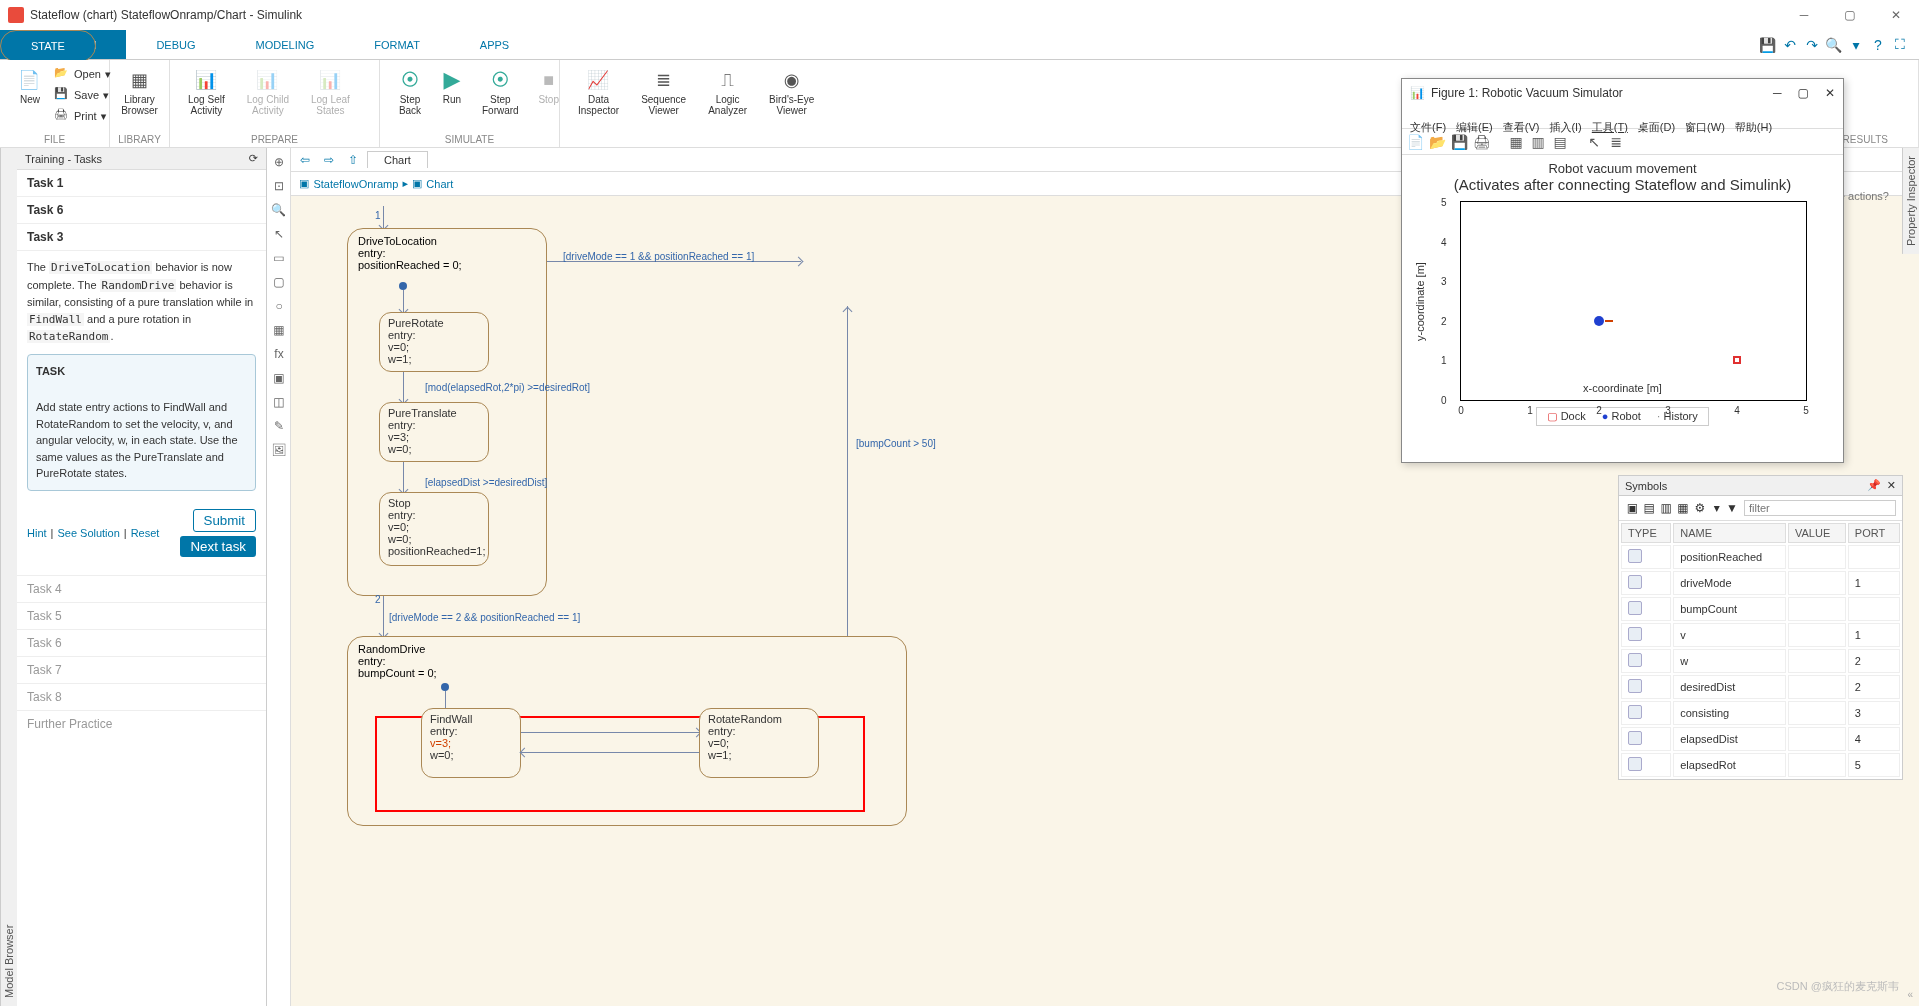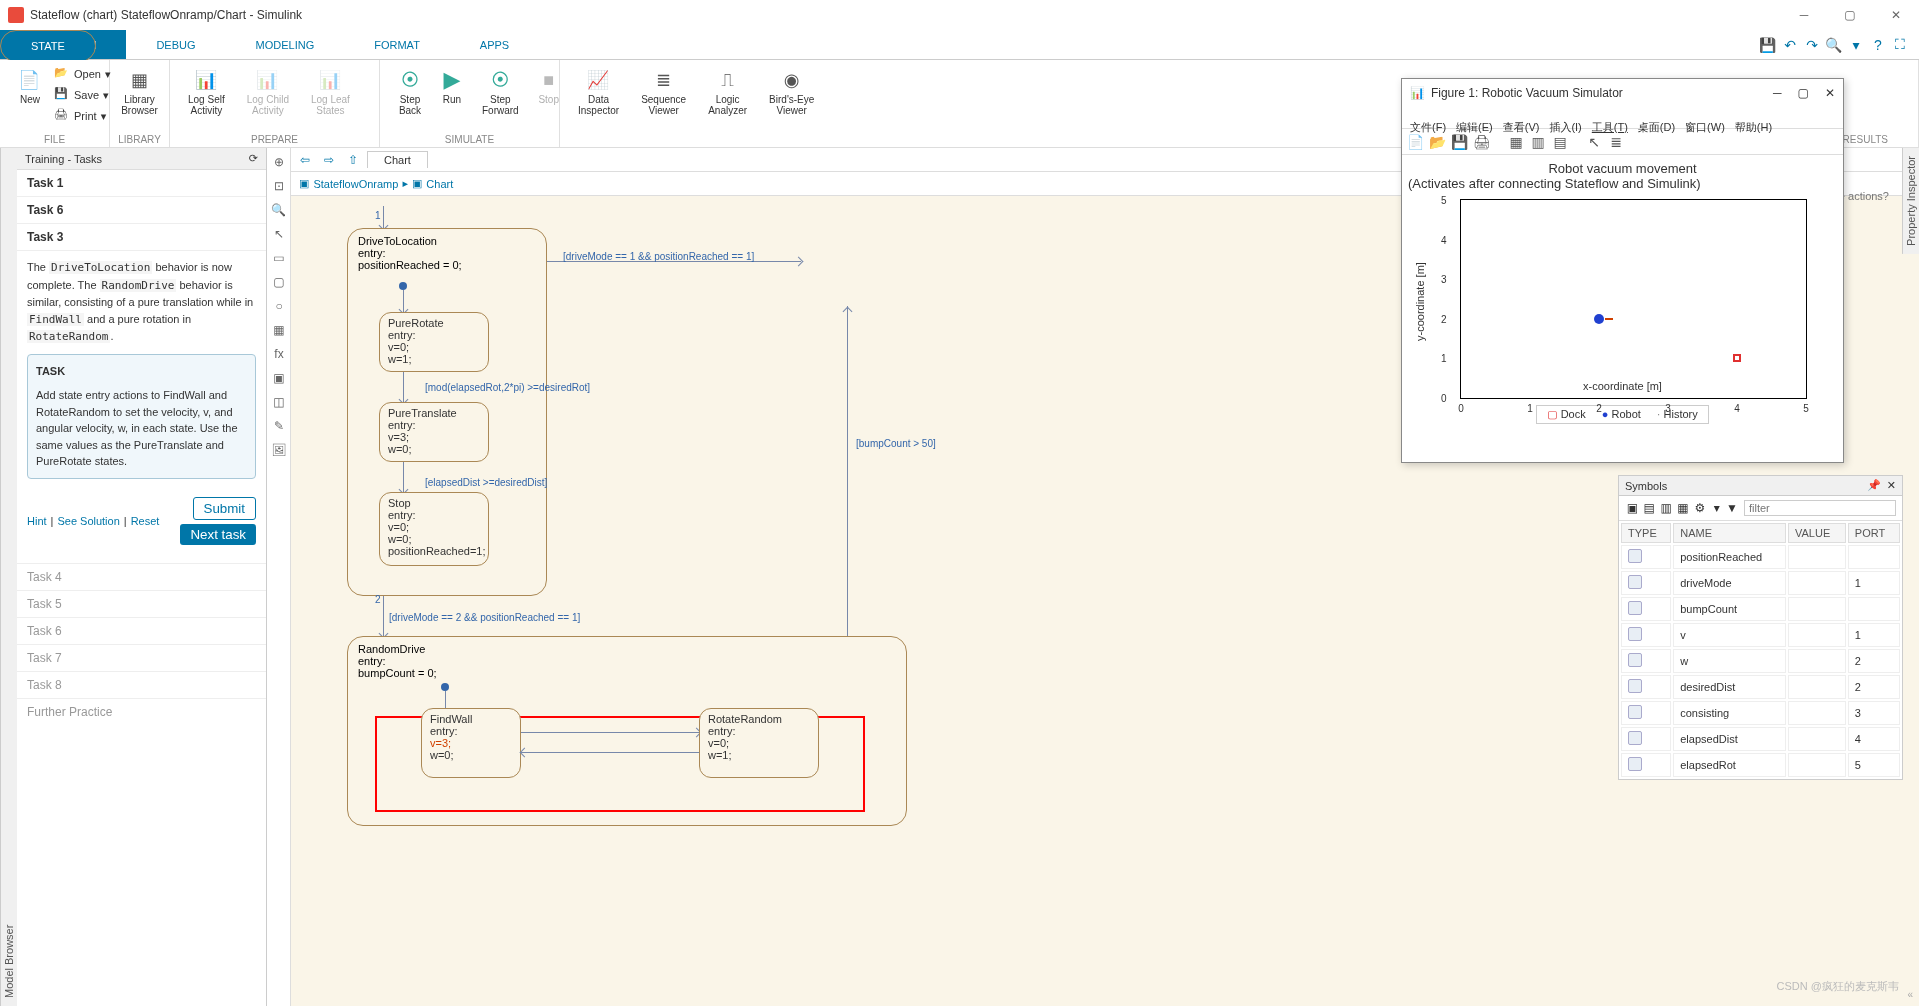--- a/index.html
+++ b/index.html
@@ -35,21 +35,21 @@
 .sidetab { writing-mode: vertical-lr; transform: rotate(180deg); background: #f0f0f0; border-right: 1px solid #ccc; padding: 8px 2px; font-size: 11px; color: #555; cursor: pointer; }
 
 .tasks-panel { width: 250px; background: #fff; border-right: 1px solid #ccc; display: flex; flex-direction: column; }
 .tasks-header { background: #f0f0f0; padding: 4px 8px; font-size: 11px; border-bottom: 1px solid #ddd; display: flex; align-items: center; }
 .tasks-header .controls { margin-left: auto; display: flex; gap: 4px; }
 .task-title { background: #e8e8e8; padding: 6px 8px; font-size: 12px; font-weight: bold; color: #0076a8; border-bottom: 1px solid #ddd; }
 .task-item { padding: 6px 10px; font-size: 12px; font-weight: bold; border-bottom: 1px solid #eee; cursor: pointer; }
 .task-desc { padding: 8px 10px; font-size: 11px; line-height: 1.5; color: #333; }
 .task-desc code { font-family: Consolas, monospace; background: #f5f5f5; padding: 0 2px; }
 .task-box { margin: 0 10px 10px; border: 1px solid #a8c8d8; border-radius: 4px; padding: 8px; background: #f0f7fb; font-size: 11px; line-height: 1.5; }
-.task-box .tlabel { font-weight: bold; margin-bottom: 8px; }
+.task-box .tlabel { font-weight: bold; margin-bottom: 20px; }
 .task-actions { padding: 8px 10px; display: flex; align-items: center; gap: 4px; font-size: 11px; }
 .task-actions a { color: #0076a8; cursor: pointer; }
 .task-actions .btn-submit { margin-left: auto; background: #fff; border: 1px solid #0076a8; color: #0076a8; padding: 3px 10px; border-radius: 3px; cursor: pointer; }
 .task-actions .btn-next { background: #0076a8; color: #fff; border: none; padding: 3px 10px; border-radius: 3px; cursor: pointer; }
 .task-future { padding: 6px 10px; font-size: 12px; color: #999; border-top: 1px solid #eee; cursor: pointer; }
 
 .canvas-toolbar { width: 24px; background: #fff; border-right: 1px solid #ddd; display: flex; flex-direction: column; gap: 4px; padding: 4px 2px; }
 .canvas-toolbar .tbtn { width: 20px; height: 20px; display: flex; align-items: center; justify-content: center; color: #666; font-size: 12px; cursor: pointer; }
 
 .canvas-area { flex: 1; background: #fff; display: flex; flex-direction: column; position: relative; }
@@ -73,21 +73,21 @@
 
 .figure-window { position: absolute; top: 78px; right: 75px; width: 443px; height: 385px; background: #fff; border: 1px solid #888; box-shadow: 2px 2px 8px rgba(0,0,0,0.2); }
 .figure-titlebar { height: 28px; display: flex; align-items: center; padding: 0 8px; font-size: 12px; }
 .figure-titlebar .controls { margin-left: auto; display: flex; gap: 16px; cursor: pointer; }
 .figure-menu { height: 22px; border-bottom: 1px solid #ddd; display: flex; padding: 0 8px; gap: 10px; font-size: 11px; align-items: center; }
 .figure-menu span { cursor: pointer; margin-top: 19px; }
 .figure-toolbar { height: 26px; display: flex; align-items: center; padding: 0 4px; gap: 2px; border-bottom: 1px solid #ddd; }
 .figure-toolbar .fbtn { width: 20px; height: 20px; display: flex; align-items: center; justify-content: center; font-size: 14px; cursor: pointer; color: #555; }
 .figure-plot { padding: 6px; }
 .plot-title { text-align: center; font-size: 13px; }
-.plot-sub { font-size: 13px; color: #333; }
+.plot-sub { text-align: center; font-size: 15px; color: #333; }
 .plot-area { margin: 8px 30px 4px 52px; height: 200px; border: 1px solid #000; position: relative; background: #fff; }
 .plot-legend { display: flex; justify-content: center; gap: 16px; font-size: 11px; margin-top: 6px; border: 1px solid #ccc; padding: 2px 10px; width: fit-content; margin-left: auto; margin-right: auto; }
 .ytick { position: absolute; left: -20px; font-size: 10px; transform: translateY(-50%); }
 .xtick { position: absolute; bottom: -16px; font-size: 10px; transform: translateX(-50%); }
 .ylabel { position: absolute; left: 18px; top: 180px; transform: rotate(-90deg); transform-origin: left; font-size: 11px; }
 .xlabel { position: absolute; bottom: 38px; left: 0; right: 0; text-align: center; font-size: 11px; }
 
 .symbols-panel { position: absolute; right: 16px; top: 475px; width: 285px; border: 1px solid #ccc; background: #fff; }
 .symbols-header { background: #f0f0f0; padding: 3px 6px; font-size: 11px; display: flex; align-items: center; border-bottom: 1px solid #ccc; }
 .symbols-header .sctrl { margin-left: auto; display: flex; gap: 6px; cursor: pointer; }

